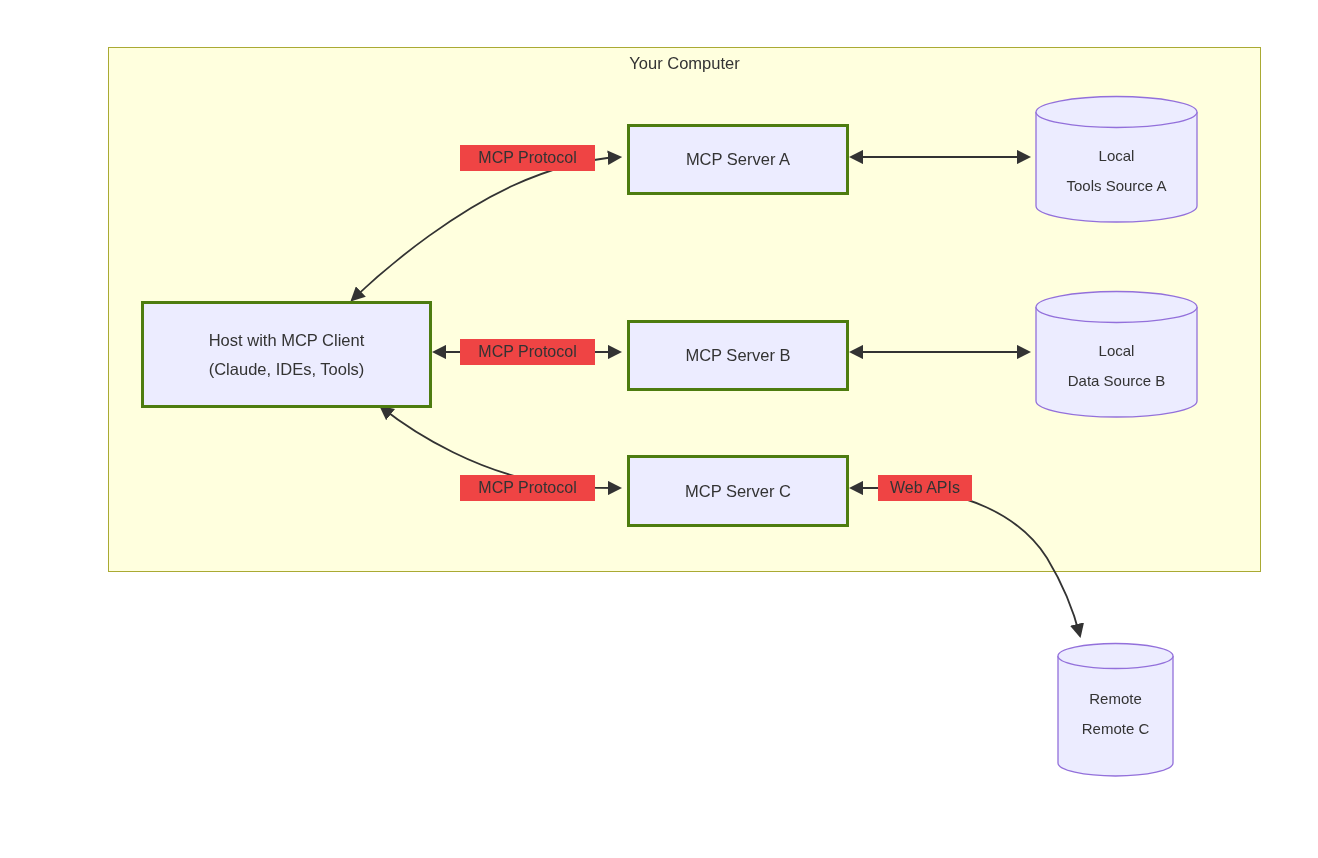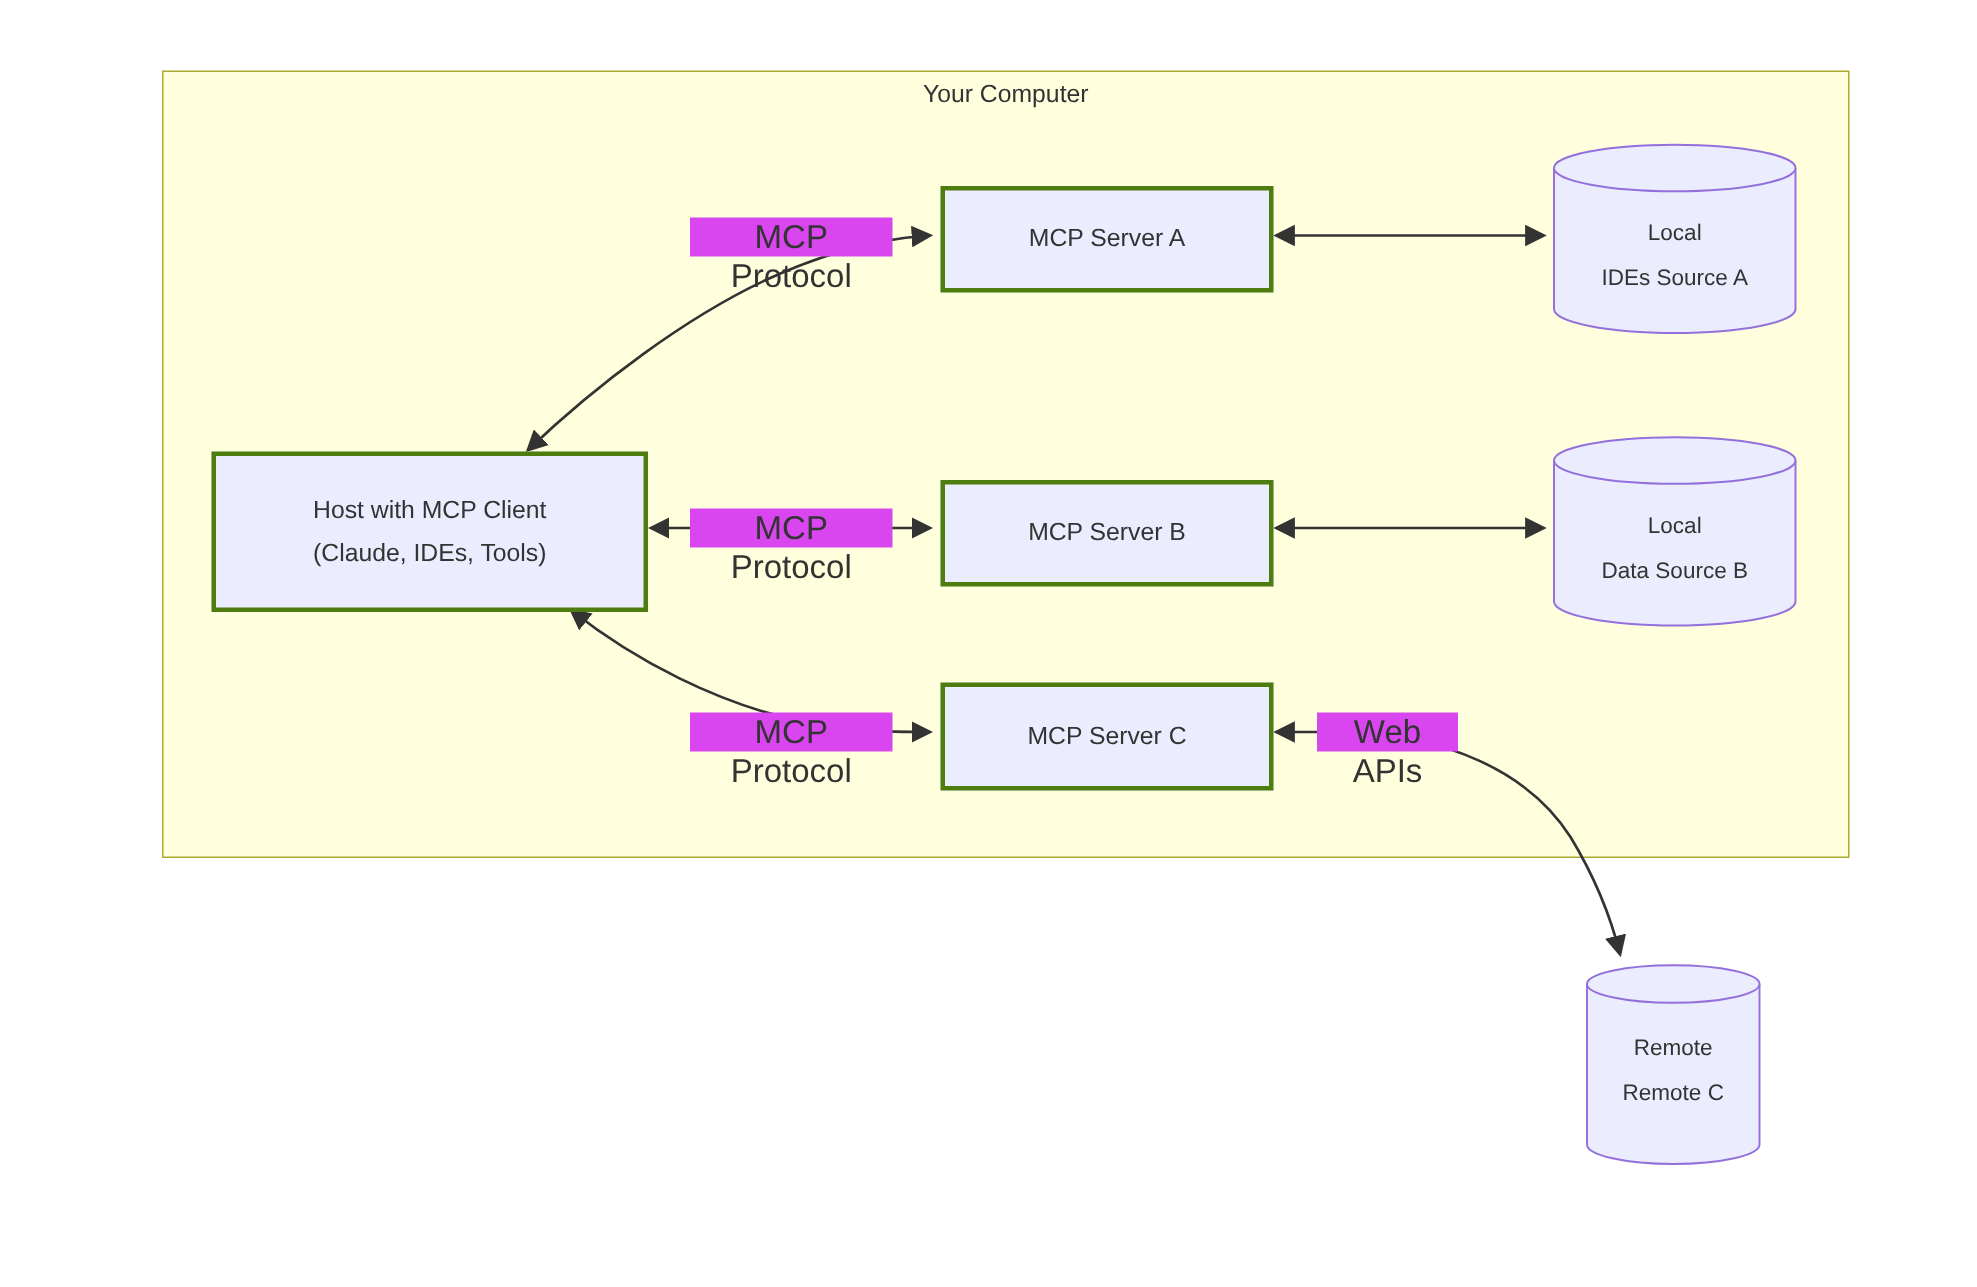--- a/index.html
+++ b/index.html
@@ -1,43 +1,43 @@
 <!DOCTYPE html>
 <html><head>
 <meta charset="utf-8">
 <style>
   html,body{margin:0;padding:0;background:#ffffff;}
   .canvas{
     position:relative;width:1318px;height:858px;background:#ffffff;
     font-family:"Liberation Sans",sans-serif;color:#333333;overflow:hidden;
   }
   .cluster{position:absolute;background:#ffffde;border:1px solid #aaaa33;z-index:1;}
-  #cluster-computer{left:108px;top:47px;width:1123px;height:523px;}
+  #cluster-computer{left:108px;top:47px;width:1123px;height:523px;padding-left:28px;}
   #cluster-internet{left:1003px;top:593px;width:229px;height:212px;}
   .cluster-label{position:absolute;top:6px;left:0;right:0;text-align:center;
     font-size:16.5px;color:#333333;}
   svg.layer{position:absolute;left:0;top:0;z-index:2;}
   .edge{fill:none;stroke:#333333;stroke-width:1.8px;}
   .node{
     position:absolute;z-index:3;background:#ececff;border:3px solid #4d7c0f;
     display:flex;flex-direction:column;align-items:center;justify-content:center;
     font-size:16.5px;line-height:29px;text-align:center;color:#333333;
   }
   #node-host{left:141px;top:301px;width:285px;height:101px;}
   #node-server-a{left:627px;top:124px;width:216px;height:65px;}
   #node-server-b{left:627px;top:320px;width:216px;height:65px;align-items:center;}
   #node-server-c{left:627px;top:455px;width:216px;height:66px;}
   .cyl-label{position:absolute;z-index:3;text-align:center;font-size:15px;
     line-height:30px;color:#333333;}
   #label-data-a{left:1036px;top:141px;width:161px;}
   #label-data-b{left:1036px;top:336px;width:161px;}
   #label-remote-c{left:1058px;top:684px;width:115px;}
   .edge-label{
-    position:absolute;z-index:4;background:#d946ef;color:#333333;
-    font-size:22px;height:26px;line-height:26px;text-align:center;
+    position:absolute;z-index:4;background:#ef4444;color:#333333;
+    font-size:16px;height:26px;line-height:26px;text-align:center;
   }
   #elabel-a{left:460px;top:145px;width:135px;}
   #elabel-b{left:460px;top:339px;width:135px;}
   #elabel-c{left:460px;top:475px;width:135px;}
   #elabel-web{left:878px;top:475px;width:94px;}
 </style>
 </head>
 <body>
 
 <div class="canvas">
@@ -85,21 +85,21 @@
   </div>
   <div class="node" id="node-server-b">
     <span>MCP Server B</span>
   </div>
   <div class="node" id="node-server-c">
     <span>MCP Server C</span>
   </div>
 
   <div class="cyl-label" id="label-data-a">
     <div>Local</div>
-    <div>IDEs Source A</div>
+    <div>Tools Source A</div>
   </div>
   <div class="cyl-label" id="label-data-b">
     <div>Local</div>
     <div>Data Source B</div>
   </div>
   <div class="cyl-label" id="label-remote-c">
     <div>Remote</div>
     <div>Remote C</div>
   </div>
 

